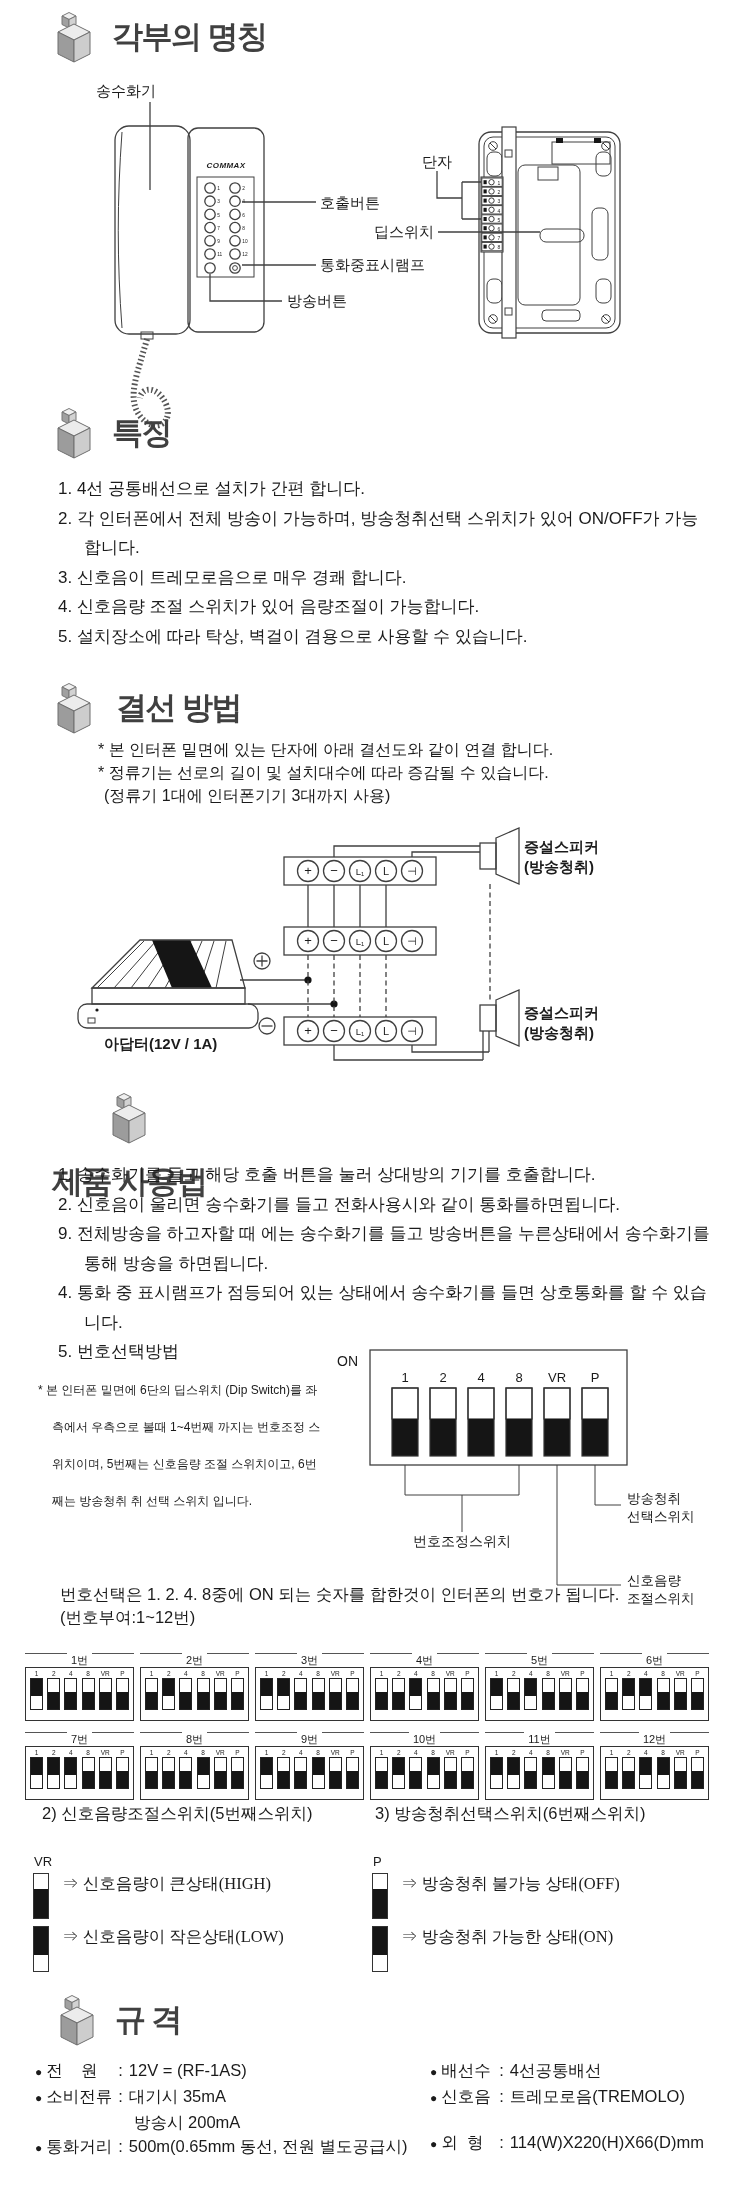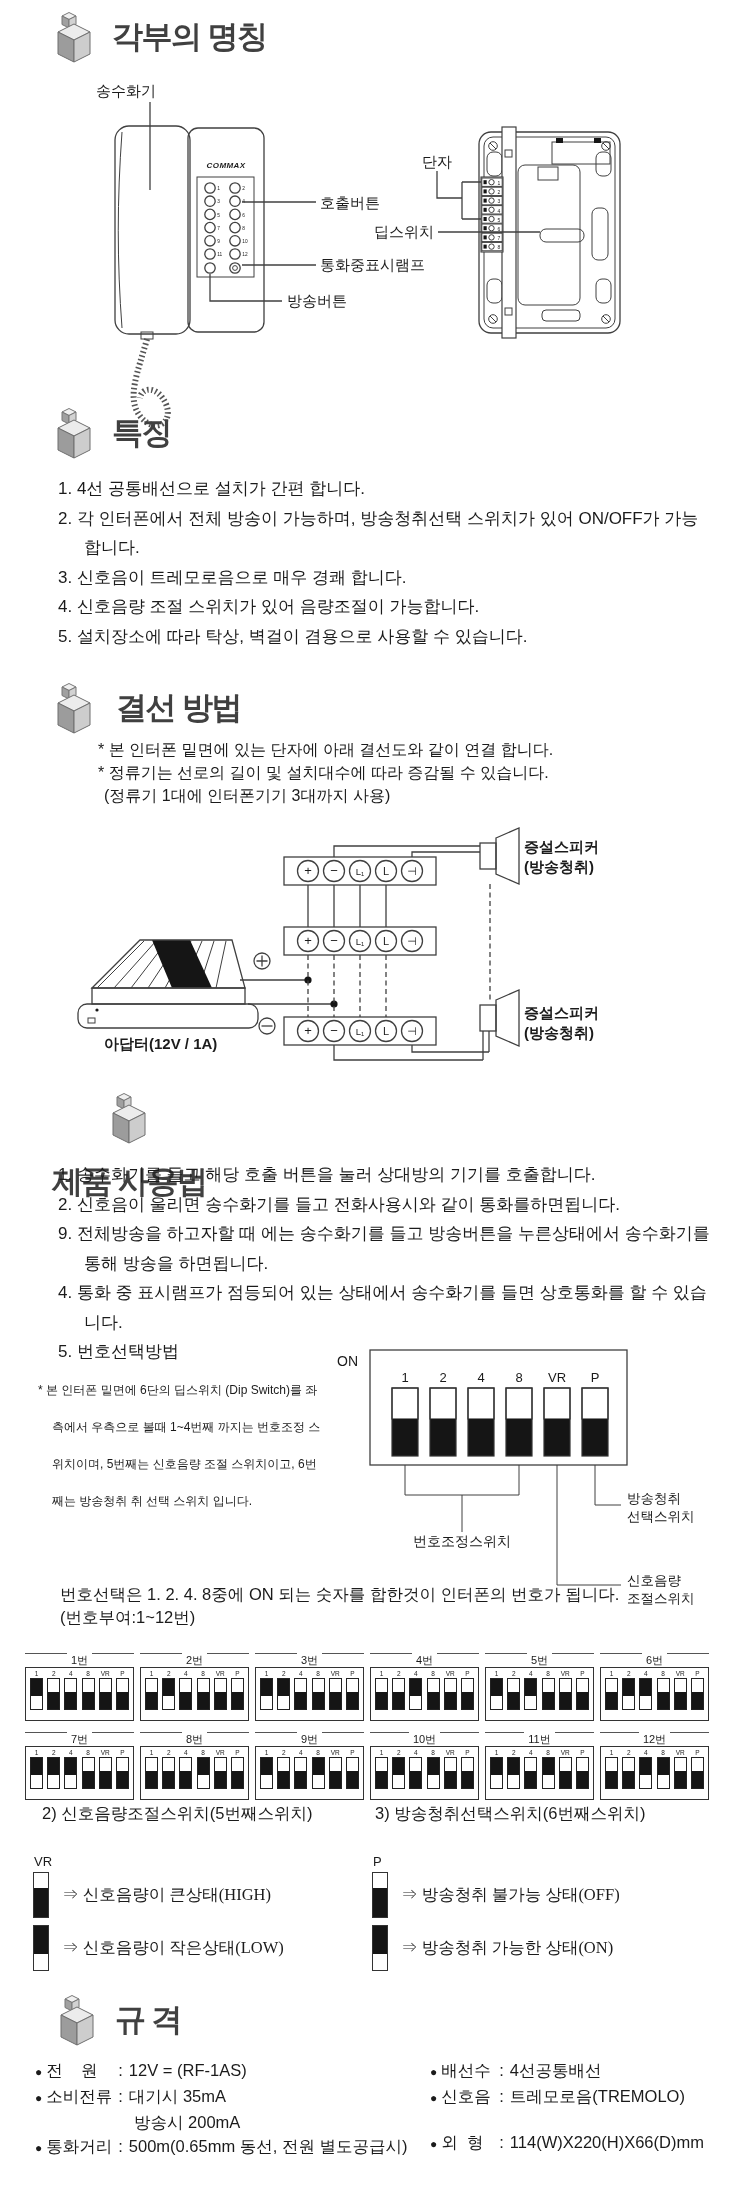--- a/index.html
+++ b/index.html
@@ -29,21 +29,21 @@
   .dipfig-title .rule{flex:1;height:1.4px;background:#555;}
   .dipfig-box{border:1.5px solid #333;height:47px;display:flex;
               justify-content:space-between;padding:2px 4px 3px;}
   .sw{display:flex;flex-direction:column;align-items:center;}
   .swl{font-size:6.5px;line-height:8px;}
   .swb{width:11px;height:30px;border:1px solid #222;display:block;}
   .swb.on{background:linear-gradient(#151515 0 56%,#fff 56% 100%);}
   .swb.off{background:linear-gradient(#fff 0 44%,#151515 44% 100%);}
   
   .demo-lab{font-size:13px;margin:0 0 4px 1px;}
-  .demo-row{display:flex;align-items:center;height:44px;margin-bottom:9px;}
+  .demo-row{display:flex;height:44px;margin-bottom:9px;}
   .demo-sw{width:14px;height:44px;border:1.5px solid #333;margin-right:13px;display:block;}
   .demo-sw.down{background:linear-gradient(#fff 0 34%,#151515 34% 100%);}
   .demo-sw.up{background:linear-gradient(#151515 0 64%,#fff 64% 100%);}
   .demo-txt{font-family:"Liberation Serif",serif;font-size:16.5px;}
   
   .spec-col{font-size:16.5px;line-height:24px;}
   .spec-row{display:flex;align-items:baseline;}
   .spec-row .dot{font-size:12px;margin-right:4px;}
   .spec-row .slab{display:inline-block;white-space:pre;}
   .spec-row .sc{margin:0 6px;}

